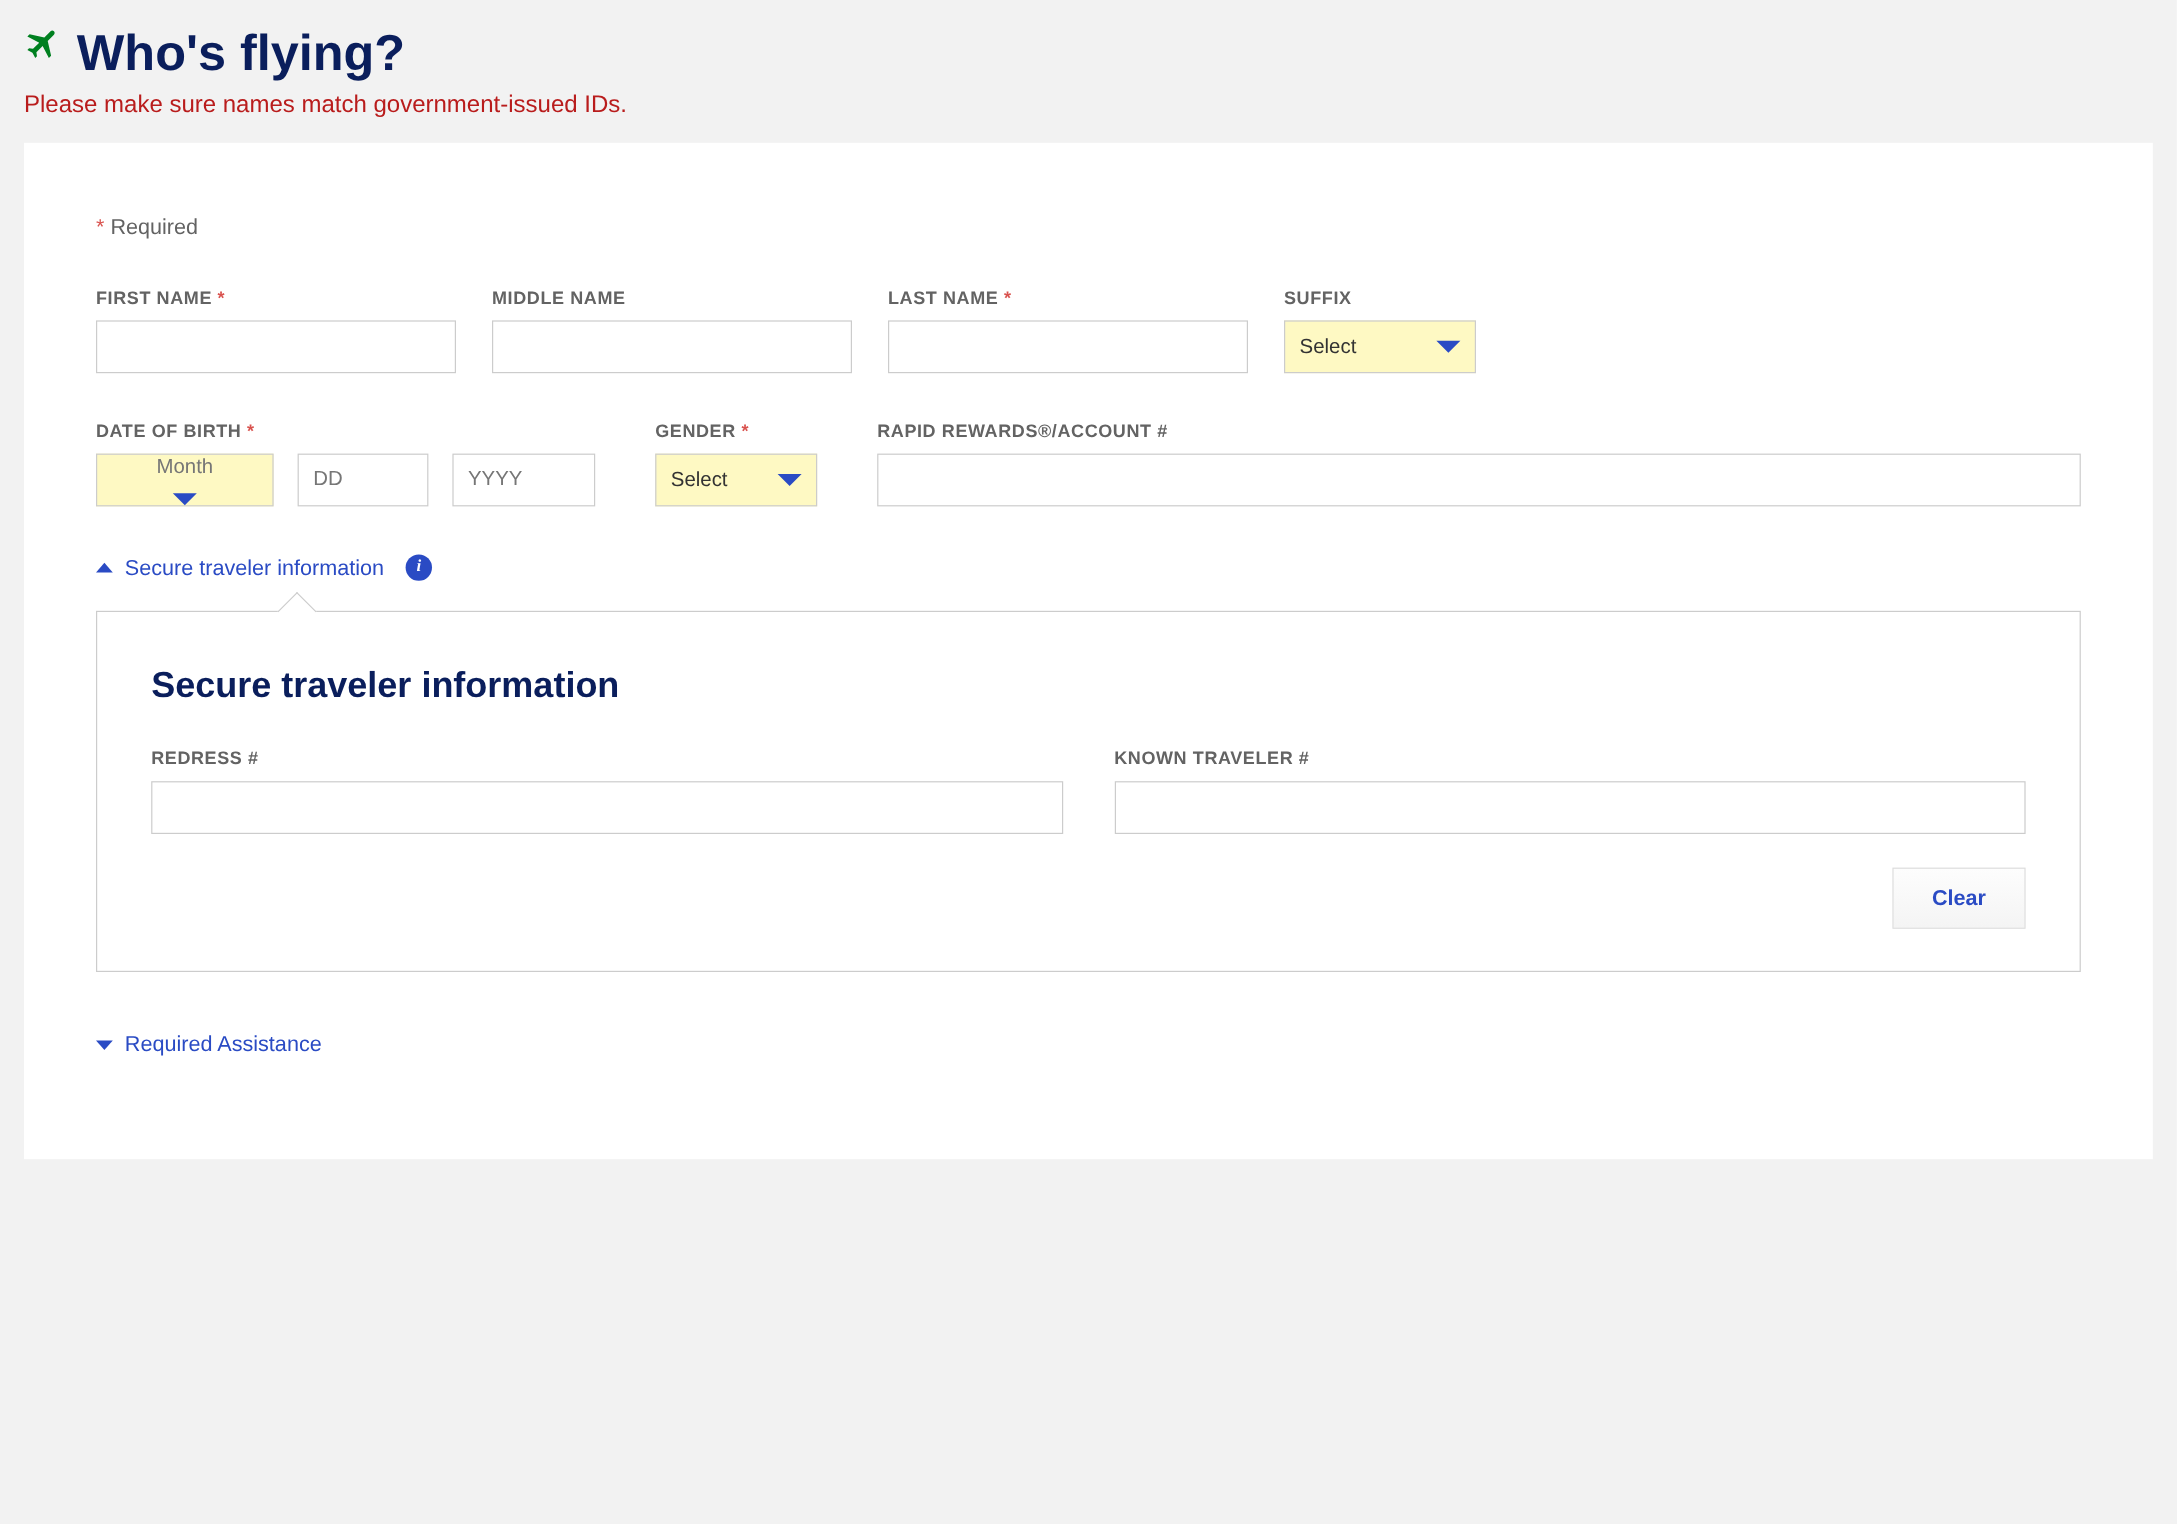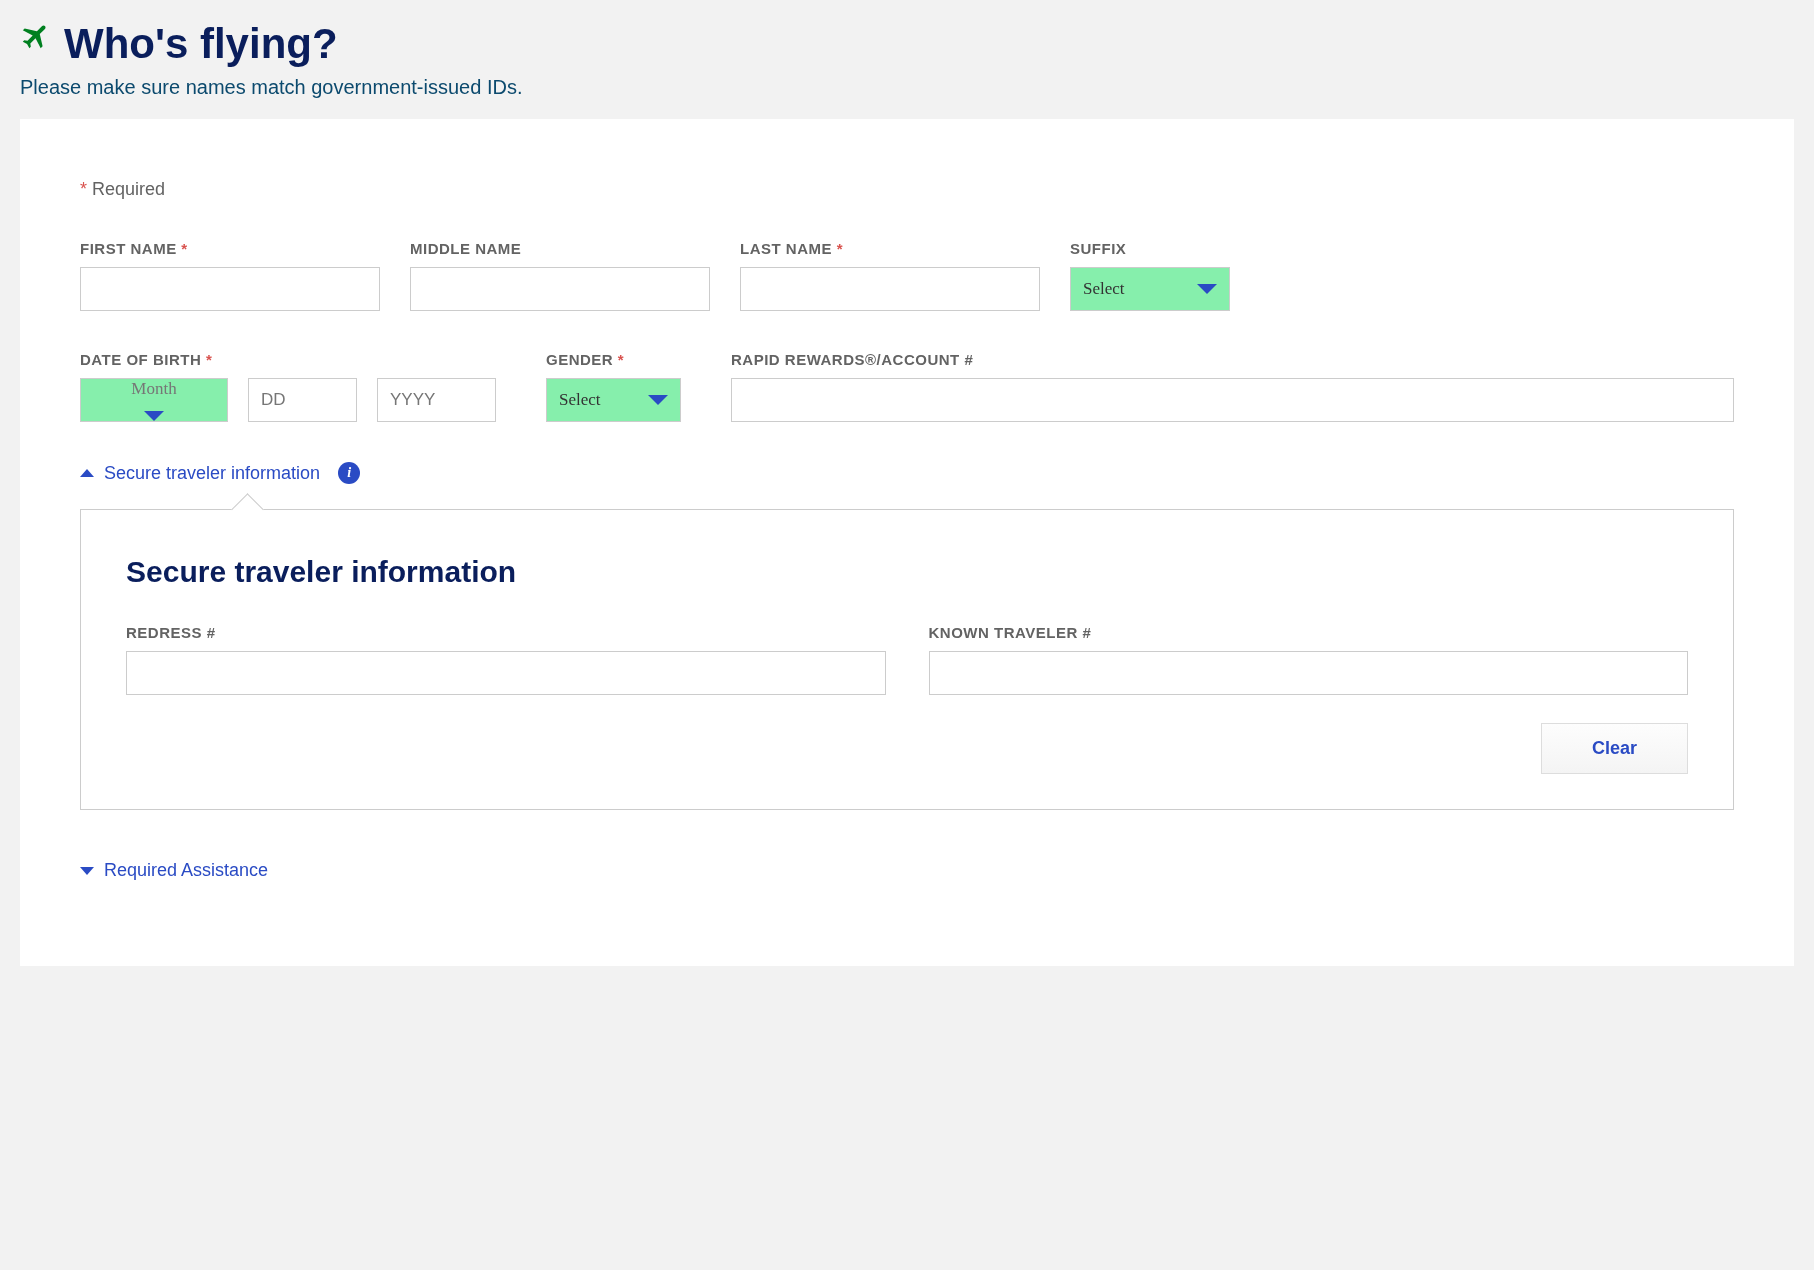--- a/index.html
+++ b/index.html
@@ -18,21 +18,21 @@
     .page-title {
       display: flex;
       gap: 12px;
     }
     .page-title h1 {
       color: #0a1e5c;
       font-size: 42px;
       font-weight: bold;
     }
     .subtitle {
-      color: #0c4a6e;
+      color: #b91c1c;
       font-size: 20px;
       margin-top: 8px;
     }
     .form-card {
       background: #fff;
       padding: 60px;
       margin-top: 20px;
     }
     .required-note {
       color: #636363;
@@ -65,26 +65,25 @@
       height: 44px;
       border: 1px solid #ccc;
       padding: 0 12px;
       font-size: 16px;
       background: #fff;
     }
     .select-wrapper {
       position: relative;
       height: 44px;
       border: 1px solid #ccc;
-      background: #86efac;
+      background: #fef9c3;
       display: flex;
       align-items: center;
       padding: 0 12px;
       cursor: pointer;
-      font-family: Liberation Serif, serif;
     }
     .select-wrapper .select-text {
       color: #333;
       font-size: 17px;
       flex: 1;
     }
     .select-wrapper .placeholder {
       color: #767676;
     }
     .select-chevron {
@@ -179,21 +178,21 @@
     .secure-row .form-group {
       flex: 1;
     }
     .clear-button-row {
       display: flex;
       justify-content: flex-end;
     }
     .clear-button {
       background: linear-gradient(#fdfdfd, #f4f4f4);
       border: 1px solid #ddd;
-      padding: 14px 50px;
+      padding: 14px 32px;
       color: #2a4bc4;
       font-size: 18px;
       font-weight: bold;
       cursor: pointer;
     }
     .plane-icon {
       width: 32px;
       height: 32px;
       flex-shrink: 0;
     }

